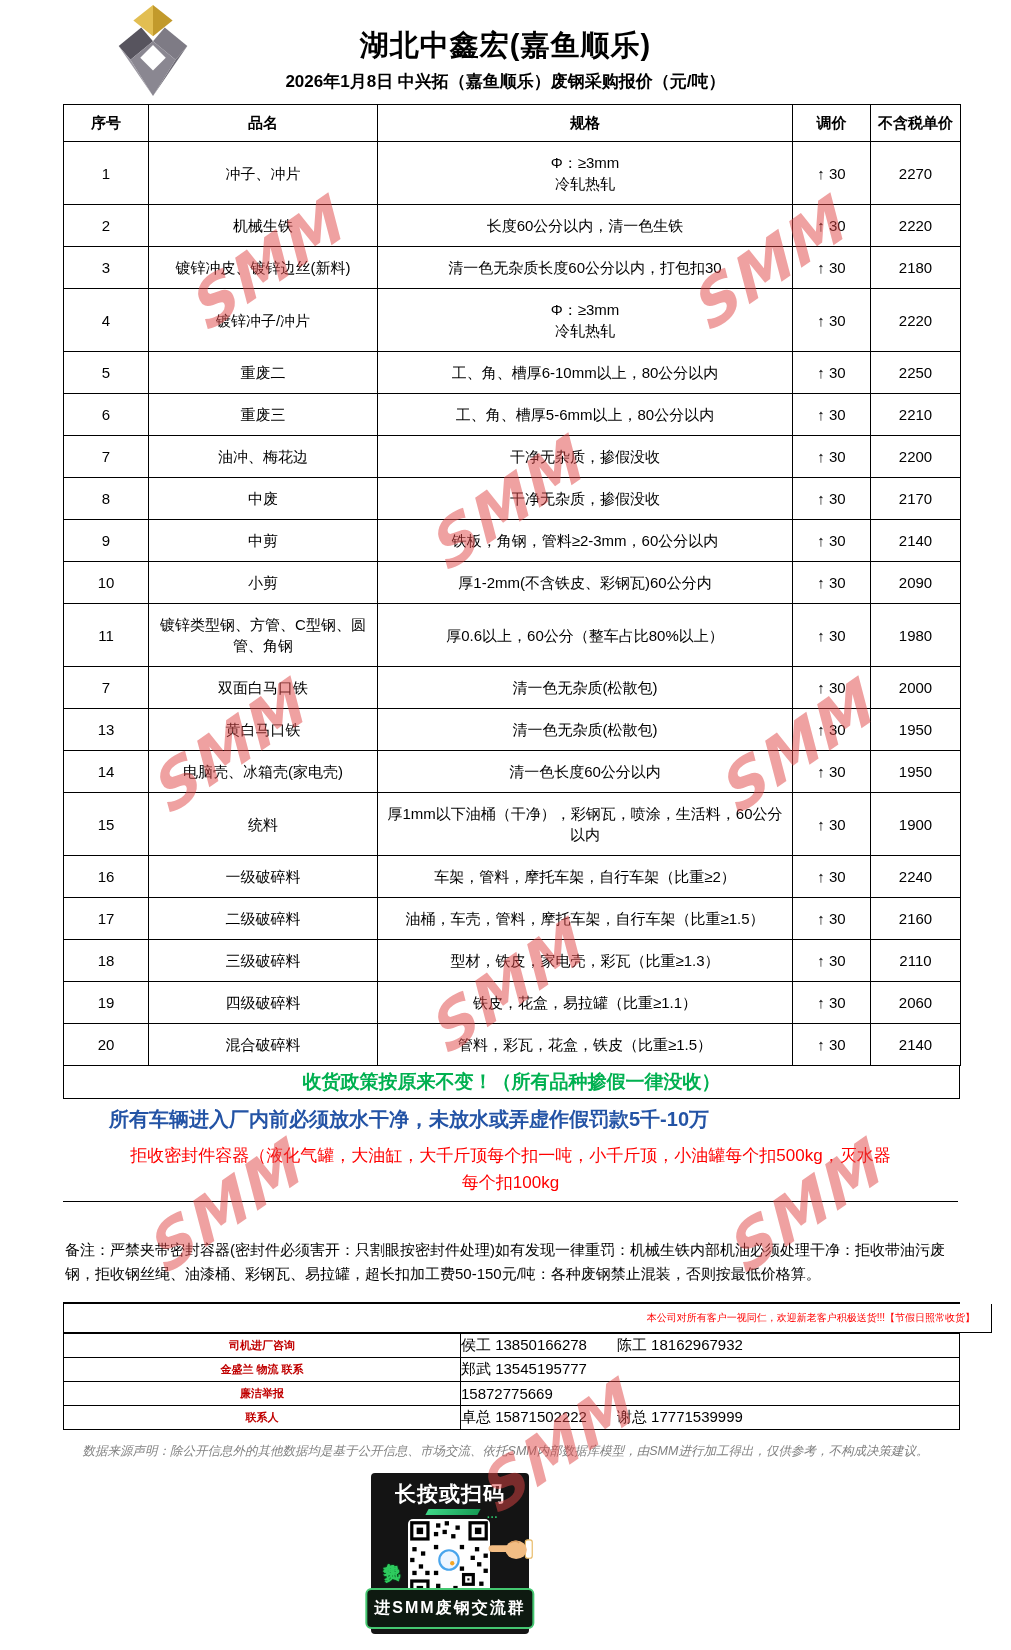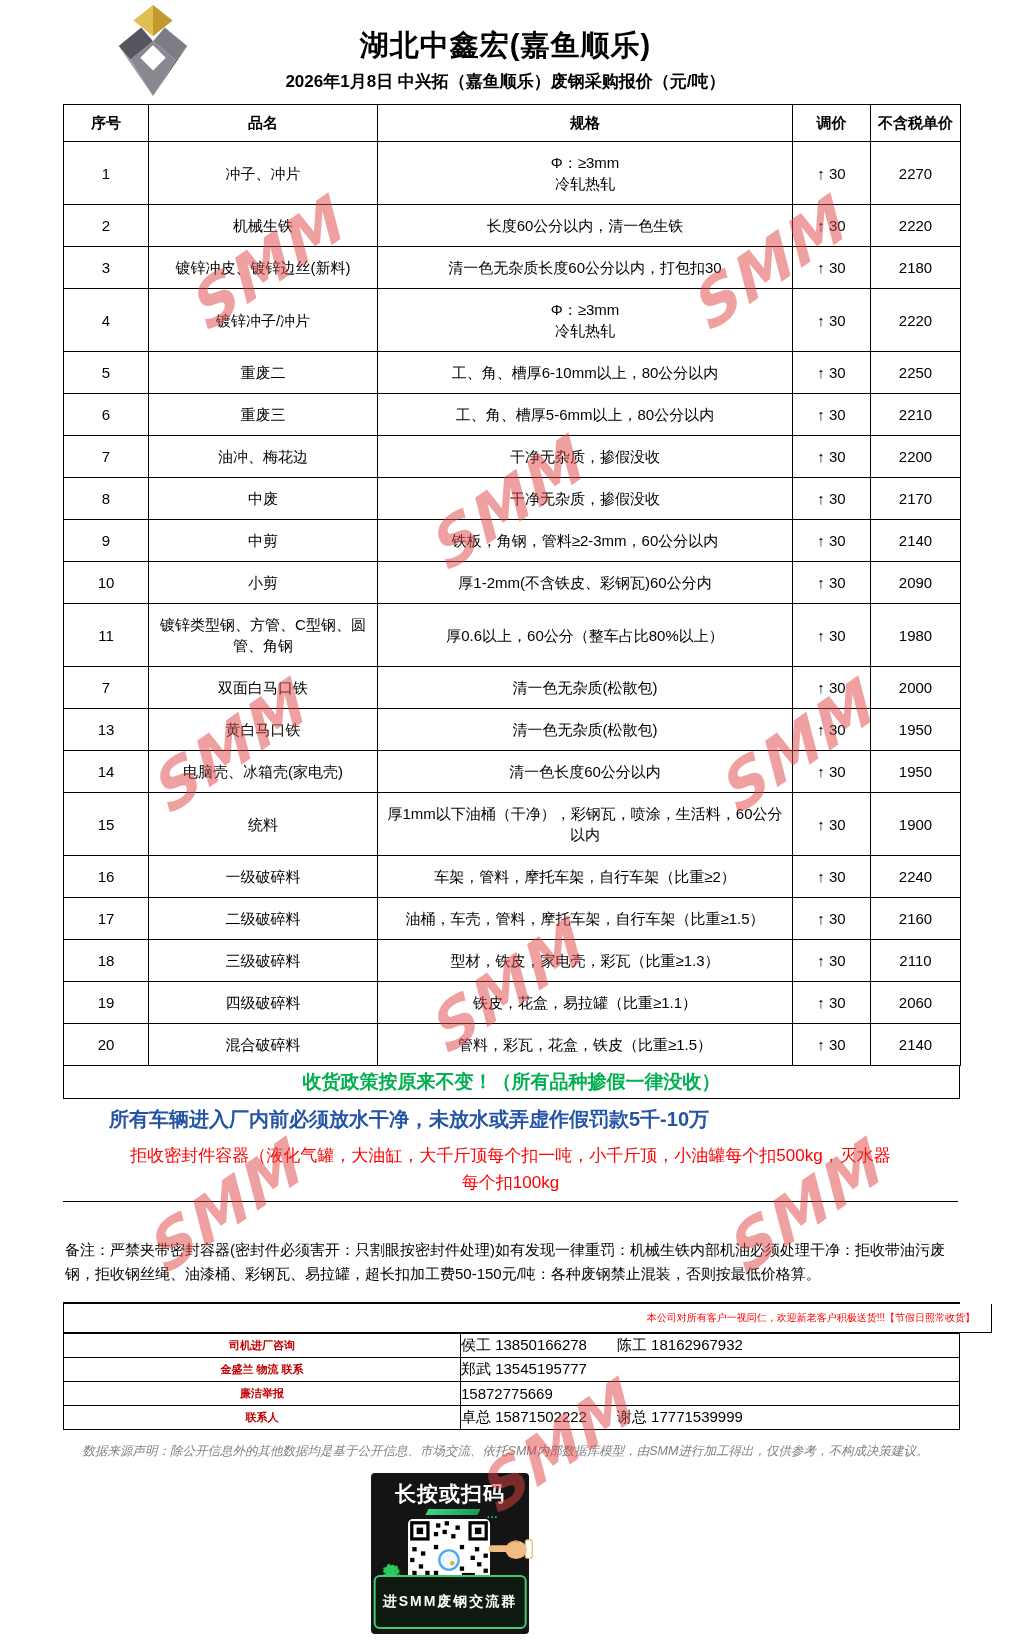--- a/index.html
+++ b/index.html
@@ -50,21 +50,21 @@
   .green-strip { position:absolute; left:56px; top:36px; width:52px; height:6px;
     background:linear-gradient(90deg,#3fd687,#169c55); transform:skewX(-28deg); }
   .green-dots { position:absolute; left:116px; top:36px; color:#2fcf72; font-size:10px; font-weight:bold; letter-spacing:1px; }
   .qr-box { position:absolute; left:37px; top:46px; width:82px; height:82px; background:#fff; border-radius:5px; }
   .free-label { position:absolute; left:6px; top:76px; color:#2ecb5e; font-weight:900; font-size:17px;
     writing-mode:vertical-rl; letter-spacing:2px; transform:rotate(-8deg); text-shadow:0 0 2px #062; }
   .free-arrow { position:absolute; left:20px; top:118px; color:#2ecb5e; font-size:13px; font-weight:bold; transform:rotate(35deg); }
   .hand { position:absolute; right:-4px; top:60px; width:46px; height:32px; }
   .qr-btn { position:absolute; left:50%; transform:translateX(-50%); bottom:5px; white-space:nowrap;
     border:2px solid #45c871; border-radius:6px; background:#0e1a11; color:#fff;
-    font-weight:bold; font-size:14px; letter-spacing:2px; padding:16px 7px; }
+    font-weight:bold; font-size:16px; letter-spacing:2px; padding:8px 7px; }
 
   
   .watermark { position:absolute; transform:translate(-50%,-50%) rotate(-35deg) skewX(-10deg);
     font-size:62px; font-weight:900; font-style:italic; letter-spacing:2px;
     color:rgba(224,68,68,0.5); pointer-events:none; z-index:6; font-family:"DejaVu Sans",sans-serif; }
 </style>
 </head>
 <body>
 
 <div class="sheet">

